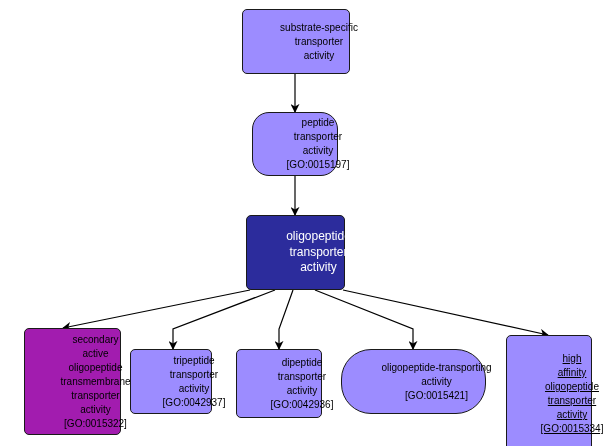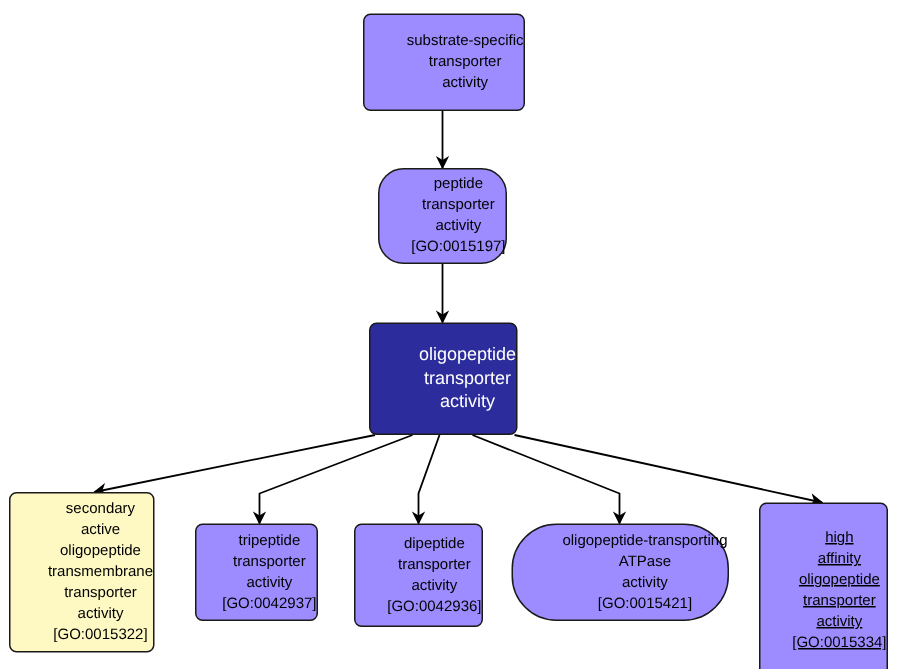--- a/index.html
+++ b/index.html
@@ -1,21 +1,21 @@
 <!DOCTYPE html>
 <html><head>
 <meta charset="utf-8">
 <style>
   html, body { margin: 0; padding: 0; background: #ffffff; }
   body { width: 606px; height: 446px; position: relative; overflow: hidden;
          font-family: "Liberation Sans", "DejaVu Sans", sans-serif; }
   #edges { position: absolute; left: 0; top: 0; }
   .node { position: absolute; box-sizing: border-box; border: 1px solid #1a1a1a;
           border-radius: 5px; background: #9c8cff; color: #000000;
-          display: flex; align-items: center; justify-content: flex-end; text-align: center;
+          display: flex; align-items: center; justify-content: center; text-align: center;
           font-size: 10px; line-height: 14px; cursor: pointer; padding-left: 46px; }
   .node.focus { background: #2c2c9c; color: #ffffff; font-size: 12px; line-height: 15.5px; }
   .node .lines { display: flex; flex-direction: column; }
   .node .lines span { white-space: nowrap; }
 </style>
 </head>
 <body>
 
 <svg id="edges" width="606" height="446" viewBox="0 0 606 446">
   <defs>
@@ -48,21 +48,21 @@
         <span>[GO:0015197]</span>
       </div>
     </div>
     <div class="node focus" style="left: 246px; top: 215px; width: 99px; height: 75px; background: rgb(44, 44, 156); color: rgb(255, 255, 255); border-color: rgb(26, 26, 26);">
       <div class="lines">
         <span>oligopeptide</span>
         <span>transporter</span>
         <span>activity</span>
       </div>
     </div>
-    <div class="node" style="left: 6px; top: 328px; width: 97px; height: 107px; background: #fef9c3; border-color: rgb(26, 26, 26);">
+    <div class="node" style="left: 24px; top: 328px; width: 97px; height: 107px; background: #a21caf; border-color: rgb(26, 26, 26);">
       <div class="lines">
         <span>secondary</span>
         <span>active</span>
         <span>oligopeptide</span>
         <span>transmembrane</span>
         <span>transporter</span>
         <span>activity</span>
         <span>[GO:0015322]</span>
       </div>
     </div>
@@ -78,21 +78,20 @@
       <div class="lines">
         <span>dipeptide</span>
         <span>transporter</span>
         <span>activity</span>
         <span>[GO:0042936]</span>
       </div>
     </div>
     <div class="node" style="left: 341px; top: 349px; width: 145px; height: 65px; background: rgb(156, 140, 255); border-color: rgb(26, 26, 26); border-radius: 30px;">
       <div class="lines">
         <span>oligopeptide-transporting</span>
-        <span>ATPase</span>
         <span>activity</span>
         <span>[GO:0015421]</span>
       </div>
     </div>
     <div class="node" style="left: 506px; top: 335px; width: 86px; height: 118px; background: rgb(156, 140, 255); border-color: rgb(26, 26, 26); text-decoration: underline;">
       <div class="lines">
         <span>high</span>
         <span>affinity</span>
         <span>oligopeptide</span>
         <span>transporter</span>

